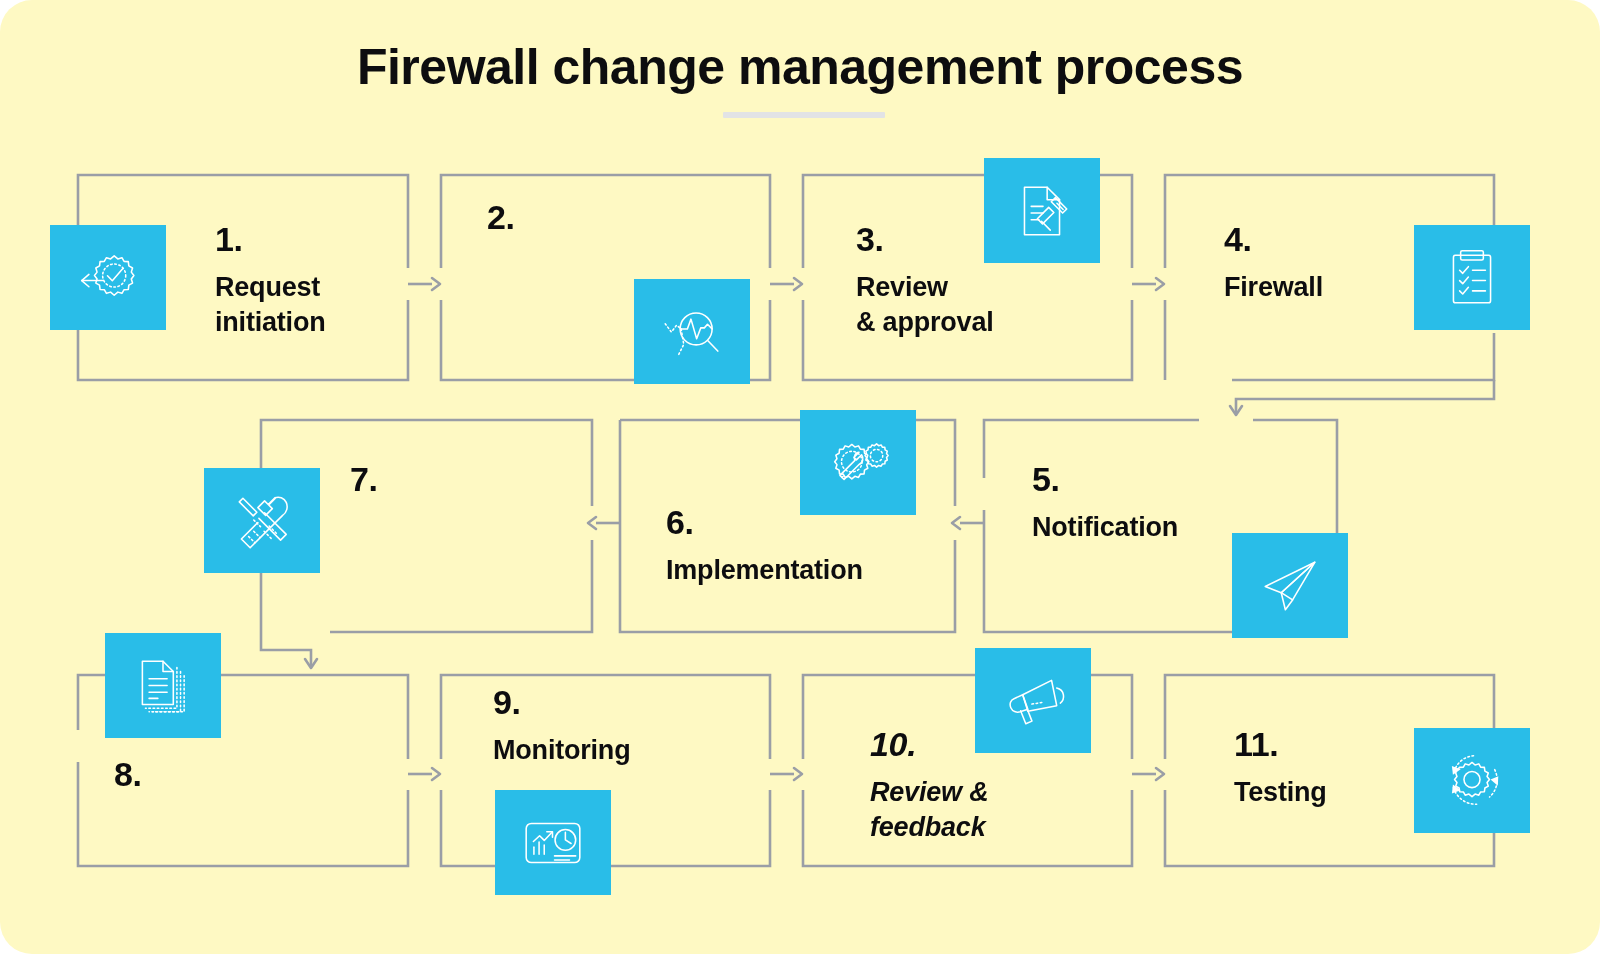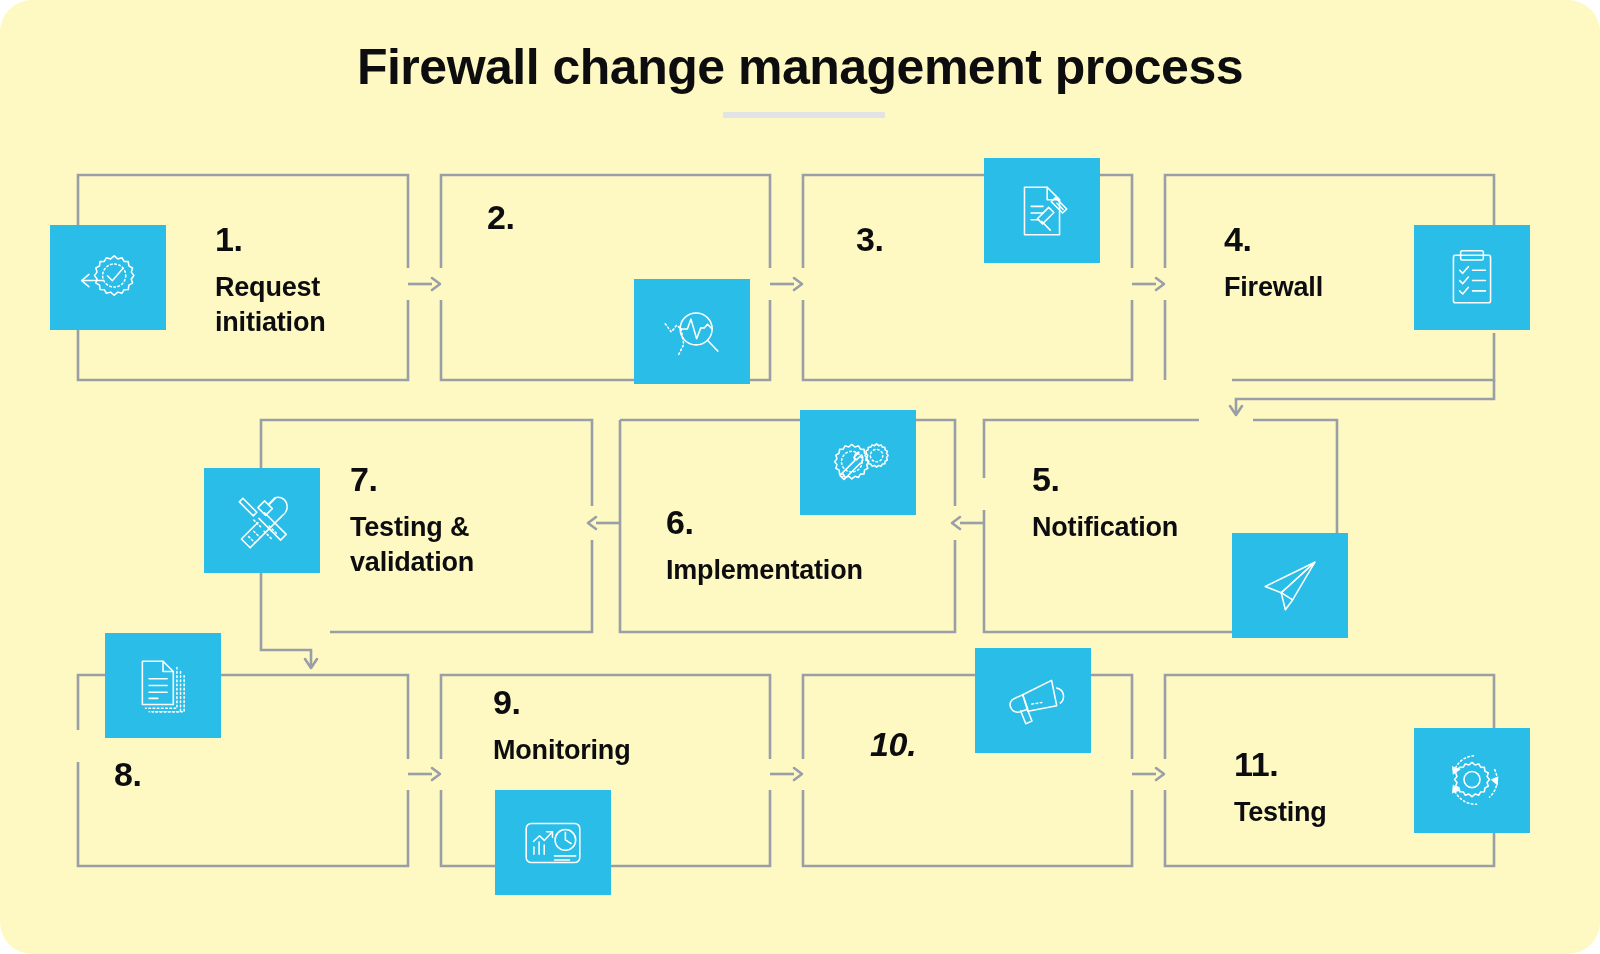--- a/index.html
+++ b/index.html
@@ -225,20 +225,22 @@
       <circle cx="36" cy="29" r="15.5"></circle>
       <path d="M47.2 40.3 57 50.5"></path>
       <path d="M21.5 29 27.5 29 31 19.5 36.5 38.5 40.5 28 44 28 47 24.5 51.5 29"></path>
       <polyline class="dotted" points="6 24 12 32 17 25.5 21.5 29"></polyline>
       <polyline class="dotted" points="21.5 29 24 44 19 54"></polyline>
     </svg>
   </div>
 
   <div class="step-text" style="left:856px; top:222px;">
     <div class="step-num">3.</div>
+    <div class="step-label">Review
+&amp; approval</div>
   </div>
   <div class="icon-tile" style="left:984px; top:158px;">
     <svg viewBox="0 0 64 64">
       <path d="M15 9 15 55 49 55 49 21 37 9 Z"></path>
       <polyline points="37 9 37 21 49 21"></polyline>
       <path d="M21.5 27.5 33 27.5"></path>
       <path d="M21.5 34 33 34"></path>
       <path d="M21.5 40.5 29 40.5"></path>
       <path d="M38.5 28.5 27.5 39.5 32.5 44.5 43.5 33.5 Z"></path>
       <path d="M41 23 52 34 56 30 45 19 Z"></path>
@@ -286,22 +288,20 @@
       <circle class="dotted" cx="26" cy="30.7" r="10"></circle>
       <path d="M33 21.5 28 26.5 30.5 29 35.5 24 C38 27.5 36.5 32 33 33.5 L18.5 48 14.5 44 29 29.5 C27.5 26 29.5 21.5 33 21.5 Z"></path>
       <path class="dotted" d="M16.5 46 18.5 44"></path>
       <path d="M50 13.5 52 15.2 54.4 14.5 55.6 16.6 58 16.8 58.3 19.3 60.4 20.5 59.7 22.9 61.2 24.8 59.7 26.7 60.4 29.1 58.3 30.3 58 32.8 55.6 33 54.4 35.1 52 34.4 50 36 48 34.4 45.6 35.1 44.4 33 42 32.8 41.7 30.3 39.6 29.1 40.3 26.7 38.8 24.8 40.3 22.9 39.6 20.5 41.7 19.3 42 16.8 44.4 16.6 45.6 14.5 48 15.2 Z"></path>
       <circle class="dotted" cx="50" cy="24.8" r="6"></circle>
     </svg>
   </div>
 
   <div class="step-text" style="left:350px; top:462px;">
     <div class="step-num">7.</div>
-    <div class="step-label">Testing &amp;
-validation</div>
   </div>
   <div class="icon-tile" style="left:204px; top:468px;">
     <svg viewBox="0 0 64 64">
       <path d="M45 10 38.5 16.5 42 20 35.5 26.5 28 19 34.5 12.5 38 16 44.5 9.5 C48.5 8 53.5 9.5 55.5 14 57.5 18.5 56 24 52 26.5 L20.5 58 12 49.5 28 33.5"></path>
       <path d="M13.5 10 10 13.5 23.5 27 27 23.5 Z"></path>
       <path class="dotted" d="M24 31 30.5 37.5"></path>
       <path d="M29 29.5 50 50.5 55.5 45 34.5 24"></path>
       <path class="dotted" d="M34 42 41 49"></path>
       <path class="dotted" d="M39 37 46 44"></path>
       <path class="dotted" d="M19 47 25 53"></path>
@@ -340,32 +340,34 @@
       <polyline points="26 21 31.5 21 31.5 26.5"></polyline>
       <circle cx="44" cy="29" r="10"></circle>
       <path d="M44 21.5 44 29 49.5 32.5"></path>
       <path d="M33.5 44.5 54 44.5"></path>
       <path d="M33.5 48.5 48 48.5"></path>
     </svg>
   </div>
 
   <div class="step-text" style="left:870px; top:727px;font-style:italic;">
     <div class="step-num">10.</div>
+    <div class="step-label">Review &amp;
+feedback</div>
   </div>
   <div class="icon-tile" style="left:975px; top:648px;">
     <svg viewBox="0 0 64 64">
       <path d="M22 26 50 12 55 36.5 27 42 Z"></path>
       <path d="M22 26 14 29.5 C10 31 9 35 10.5 38.5 12 42 16 43.5 19.5 42.5 L27 40 Z"></path>
       <path d="M55 19.5 C59 20.5 61 23 61.5 26 62 29 61 32 58.5 34"></path>
       <path d="M20 41.5 25 54 31 51.5 26.5 40"></path>
       <path class="dotted" d="M31 35 43 33"></path>
     </svg>
   </div>
 
-  <div class="step-text" style="left:1234px; top:727px;margin-top:20px;">
+  <div class="step-text" style="left:1234px; top:727px;">
     <div class="step-num">11.</div>
     <div class="step-label">Testing</div>
   </div>
   <div class="icon-tile" style="left:1414px; top:728px;">
     <svg viewBox="0 0 64 64">
       <path d="M32 14 35 16.5 38.6 15.4 40.4 18.6 44 18.8 44.5 22.4 47.8 24.2 46.6 27.7 48.9 30.6 46.6 33.5 47.8 37 44.5 38.8 44 42.4 40.4 42.6 38.6 45.8 35 44.7 32 47.2 29 44.7 25.4 45.8 23.6 42.6 20 42.4 19.5 38.8 16.2 37 17.4 33.5 15.1 30.6 17.4 27.7 16.2 24.2 16.7 22.4 20 18.8 23.6 18.6 25.4 15.4 29 16.5 Z"></path>
       <circle cx="32" cy="30.6" r="7.8"></circle>
       <path class="dotted" d="M14.5 23 C17.5 13.5 26 7 36 7.5"></path>
       <path class="dotted" d="M54 21 C58.5 30 56.5 41 49 47.5"></path>
       <path class="dotted" d="M14 38.5 C17 48 26 55 36.5 54.5"></path>

